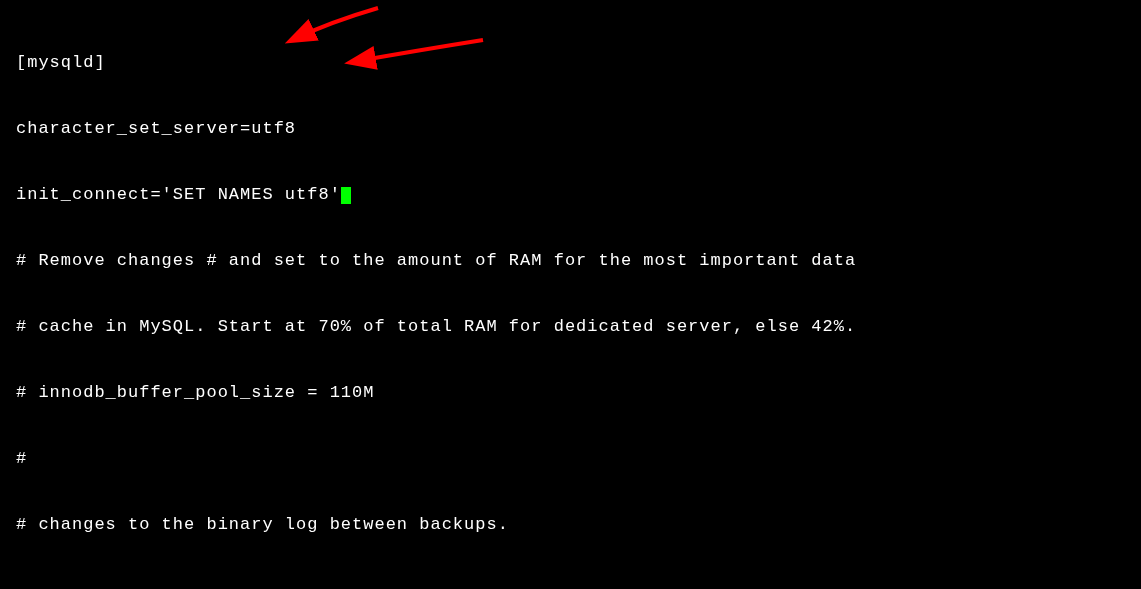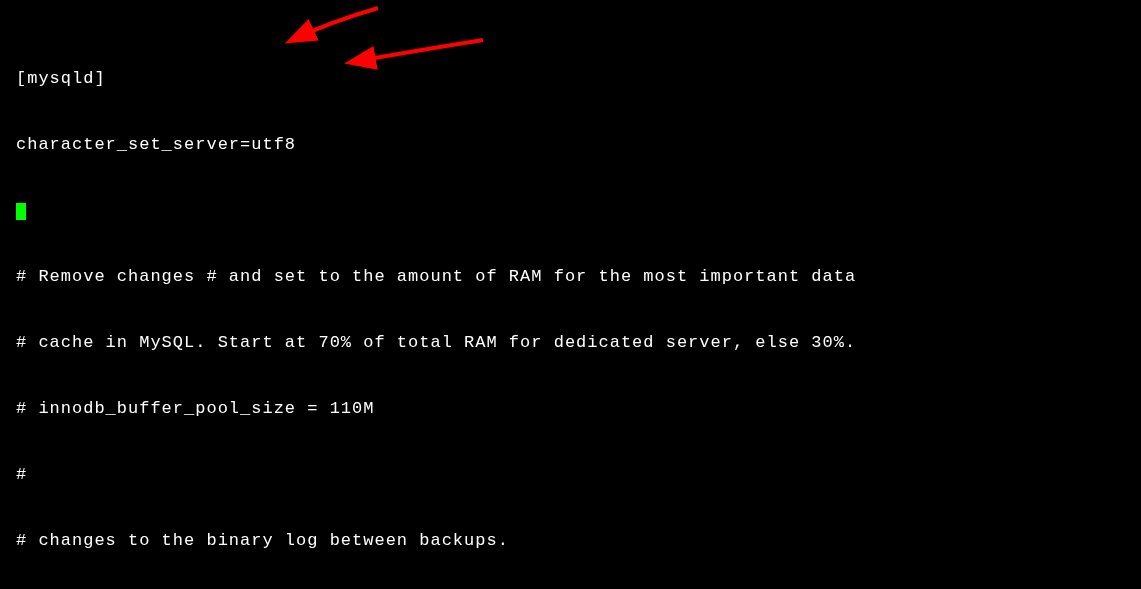--- a/index.html
+++ b/index.html
@@ -12,21 +12,21 @@
   }
   .terminal {
     position: relative;
     width: 1141px;
     height: 589px;
     background: #000;
     font-family: "Courier New", Courier, monospace;
     font-size: 17px;
     line-height: 22px;
     color: #fff;
-    padding: 24px 16px;
+    padding: 8px 16px;
     box-sizing: border-box;
     white-space: pre;
     letter-spacing: 1px;
   }
   .line {
     display: block;
     min-height: 22px;
   }
   .cursor {
     display: inline-block;
@@ -43,23 +43,23 @@
     height: 589px;
     pointer-events: none;
   }
 </style>
 </head>
 <body>
 
 <div class="terminal">
   <span class="line">[mysqld]</span>
   <span class="line">character_set_server=utf8</span>
-  <span class="line"><span class="cursor"></span></span>
+  <span class="line"><span>init_connect='SET NAMES utf8'</span><span class="cursor"></span></span>
   <span class="line"># Remove changes # and set to the amount of RAM for the most important data</span>
-  <span class="line"># cache in MySQL. Start at 70% of total RAM for dedicated server, else 30%.</span>
+  <span class="line"># cache in MySQL. Start at 70% of total RAM for dedicated server, else 42%.</span>
   <span class="line"># innodb_buffer_pool_size = 110M</span>
   <span class="line">#</span>
   <span class="line"># changes to the binary log between backups.</span>
   
   
   
   
   
   
   

